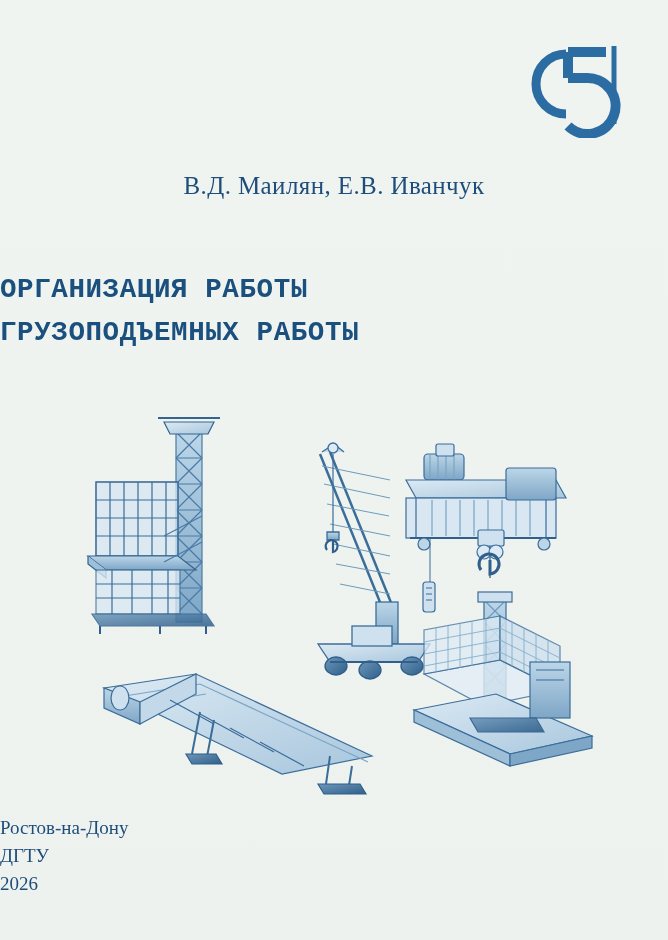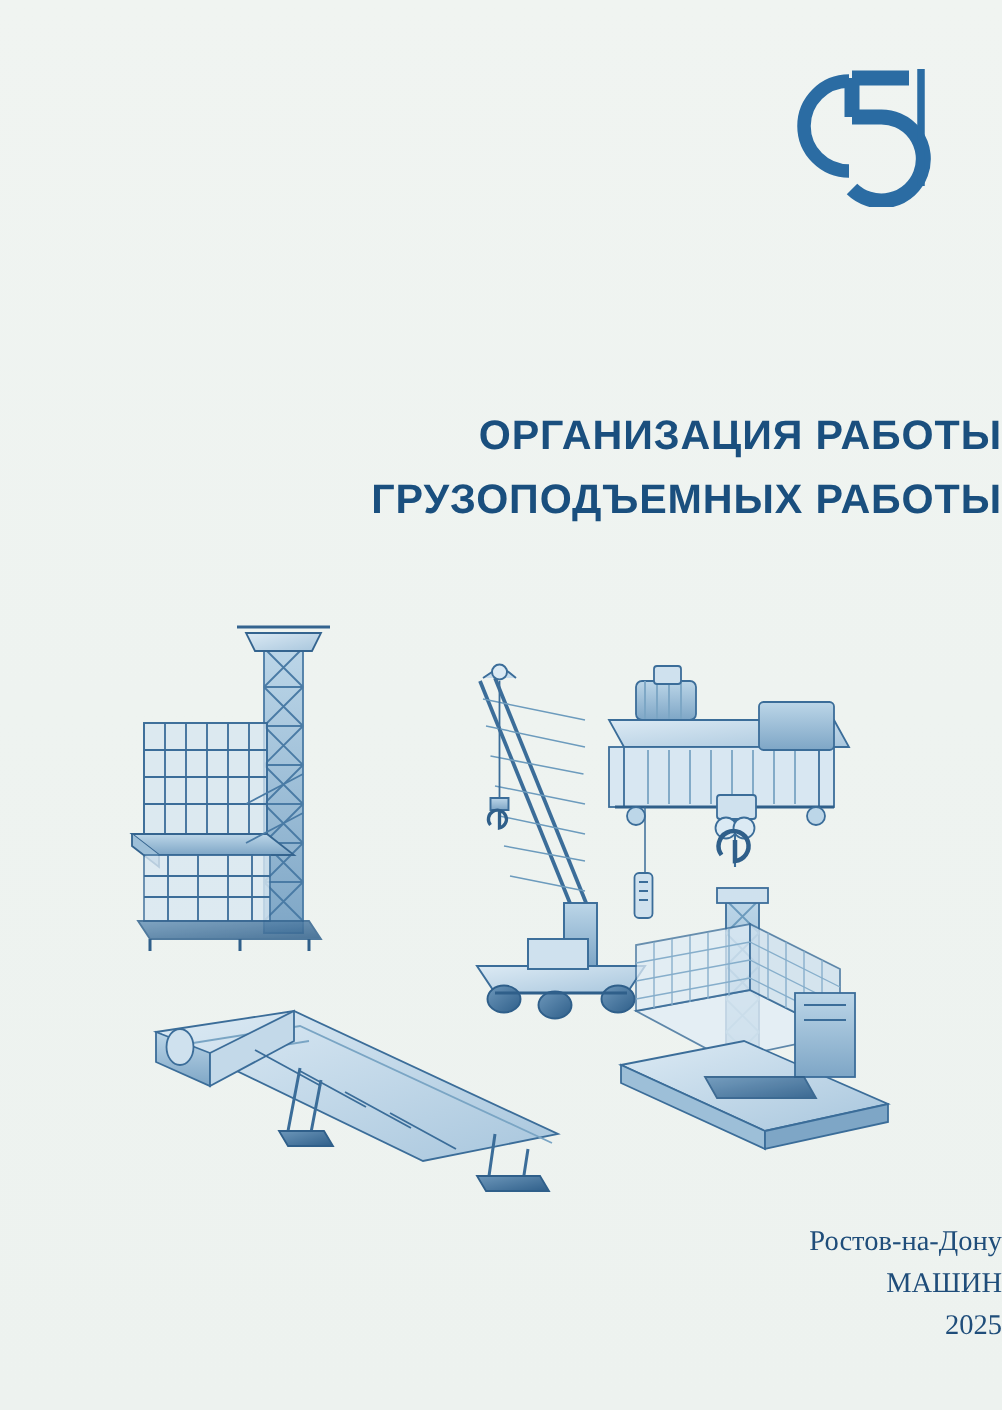--- a/index.html
+++ b/index.html
@@ -42,22 +42,22 @@
     color: #1f4d7a;
     letter-spacing: 0.4px;
   }
 
   
   .title {
     position: absolute;
     top: 268px;
     left: 0;
     width: 100%;
-    text-align: right;
-    font-family: Liberation Sans, sans-serif;
+    text-align: left;
+    font-family: Liberation Mono, monospace;
     font-weight: bold;
     font-size: 27.5px;
     line-height: 43px;
     color: #1a4f7e;
     letter-spacing: 0.6px;
   }
   .title .line { display: block; white-space: nowrap; }
 
   
   .illustration {
@@ -67,21 +67,21 @@
     width: 668px;
     height: 390px;
   }
 
   
   .imprint {
     position: absolute;
     bottom: 42px;
     left: 0;
     width: 100%;
-    text-align: right;
+    text-align: left;
     font-family: "Liberation Serif", serif;
     font-size: 19px;
     line-height: 28px;
     color: #1f4d7a;
   }
   .imprint div { display: block; }
 </style>
 </head>
 <body>
 
@@ -98,20 +98,21 @@
         <path d="M66 24 v26" stroke-width="10"></path>
 
         <path d="M66 50 h18 a28 28 0 1 1 -18 48" stroke-width="10"></path>
       </g>
       <g fill="none" stroke="#2b6ca3" stroke-width="5">
         <path d="M112 18 v78"></path>
       </g>
     </svg>
   </div>
 
+  <div class="authors">В.Д. Маилян, Е.В. Иванчук</div>
 
   <div class="title">
     <span class="line">ОРГАНИЗАЦИЯ РАБОТЫ</span>
     <span class="line">ГРУЗОПОДЪЕМНЫХ РАБОТЫ</span>
   </div>
 
   <div class="illustration">
     <svg viewBox="0 0 668 390" width="668" height="390" aria-hidden="true">
       <defs>
         <linearGradient id="gLight" x1="0" y1="0" x2="1" y2="1">
@@ -275,17 +276,17 @@
         <rect x="530" y="250" width="40" height="56" fill="url(#gMid)" stroke="#3b6d99"></rect>
         <path d="M536 258 h28 M536 268 h28" stroke="#3b6d99"></path>
 
         <path d="M470 306 h66 l8 14 h-66 z" fill="url(#gDark)" opacity="0.9" stroke="#2f5f8a"></path>
       </g>
     </svg>
   </div>
 
   <div class="imprint">
     <div>Ростов-на-Дону</div>
-    <div>МАШИН</div>
-    <div>2025</div>
+    <div>ДГТУ</div>
+    <div>2026</div>
   </div>
 
 </div>
 
 </body></html>

